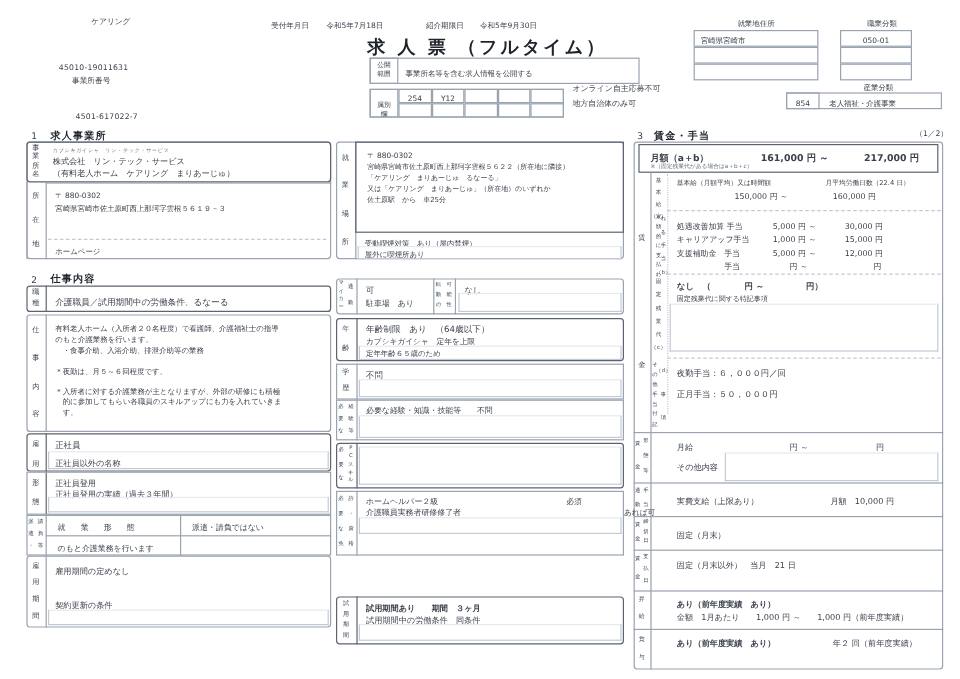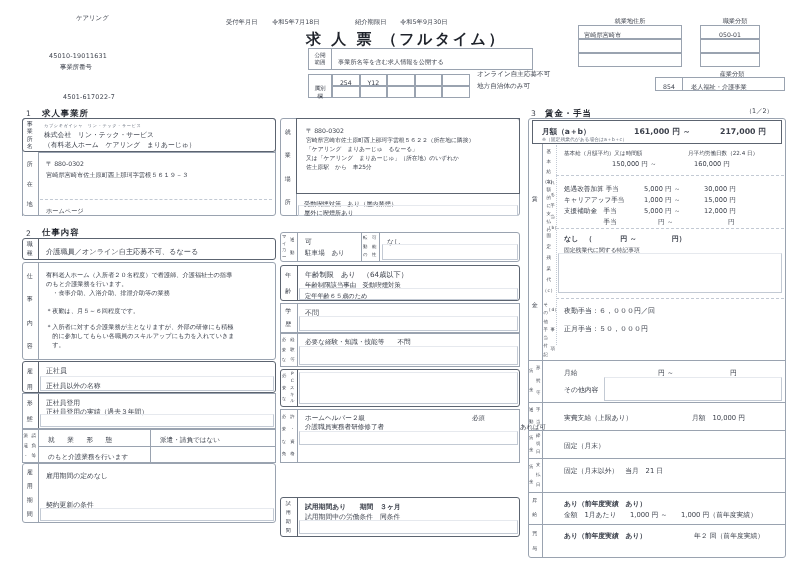--- a/index.html
+++ b/index.html
@@ -41,21 +41,21 @@
   #exp-label{left:355px;top:18px;font-size:6.3px;}
   #exp-value{left:400px;top:18px;font-size:6.3px;}
   #main-title{
     left:296px;top:29px;width:220px;text-align:center;
     font-size:15px;font-weight:bold;letter-spacing:2.5px;color:#1f232b;
     font-family:"DejaVu Sans","Liberation Sans",sans-serif;
   }
   #online-note1{left:477px;top:70px;font-size:6.6px;}
   #online-note2{left:477px;top:82px;font-size:6.6px;}
   
-  #pageno{right:27px;top:107px;font-size:6.4px;}
+  #pageno{right:10px;top:107px;font-size:6.4px;}
 </style>
 </head>
 <body>
 
 <div class="page">
 
   <div class="abs" id="jobno-label">ケアリング</div>
   <div class="abs" id="jobno-value">45010-19011631</div>
   <div class="abs" id="estno-label">事業所番号</div>
   <div class="abs" id="estno-value">4501-617022-7</div>
@@ -327,21 +327,21 @@
 
   <div class="cell-txt" style="left:22px;top:226px;font-size:7.6px;">2</div>
   <div class="cell-txt ttl" style="left:38px;top:225px;font-size:8.4px;letter-spacing:1px;color:#1f232b;font-family:Liberation Serif, serif;">仕事内容</div>
 
   <div class="bx bx-hi" style="left:22px;top:238px;width:254px;height:22px;border-radius:3px;"></div>
   <div class="vlabel" style="left:22px;top:238px;width:16px;height:22px;">
       <span>職</span>
       <span>種</span>
     </div>
   <div style="position:absolute;left:38px;top:238px;width:0;height:22px;border-left:0.6px solid #5c6470;"></div>
-  <div class="cell-txt" style="left:42px;top:245px;width:232px;font-size:7.2px;">介護職員／オンライン自主応募不可、るなーる</div>
+  <div class="cell-txt" style="left:42px;top:245px;width:232px;font-size:7.2px;">介護職員／試用期間中の労働条件、るなーる</div>
 
   <div class="bx" style="left:22px;top:262px;width:254px;height:98px;border-radius:3px;"></div>
   <div class="vlabel" style="left:22px;top:262px;width:16px;height:98px;">
     <span>仕</span>
       <span>事</span>
       <span>内</span>
       <span>容</span>
   </div>
   <div style="position:absolute;left:38px;top:262px;width:0;height:98px;border-left:0.6px solid #9aa3b0;"></div>
   <div class="cell-txt" style="left:42px;top:268px;width:234px;">有料老人ホーム（入所者２０名程度）で看護師、介護福祉士の指導</div>
@@ -432,21 +432,21 @@
   <div class="cell-txt" style="left:383px;top:235px;font-size:6.8px;">なし</div>
   <div class="brk" style="left:382px;top:244px;width:136px;height:16px;"></div>
 
   <div class="bx bx-hi" style="left:280px;top:265px;width:240px;height:36px;border-radius:3px;"></div>
   <div class="vlabel" style="left:280px;top:265px;width:17px;height:36px;">
       <span>年</span>
       <span>齢</span>
     </div>
   <div style="position:absolute;left:297px;top:265px;width:0;height:36px;border-left:0.6px solid #5c6470;"></div>
   <div class="cell-txt" style="left:301px;top:268px;width:216px;font-size:7.2px;">年齢制限　あり　（64歳以下）</div>
-  <div class="cell-txt" style="left:301px;top:279px;width:216px;font-size:6.4px;">年齢制限該当事由　受動喫煙対策</div>
+  <div class="cell-txt" style="left:301px;top:279px;width:216px;font-size:6.4px;">カブシキガイシャ　定年を上限</div>
   <div class="brk" style="left:299px;top:288px;width:219px;height:12px;"></div>
   <div class="cell-txt" style="left:301px;top:289px;width:216px;font-size:6.2px;">定年年齢６５歳のため</div>
 
   <div class="bx" style="left:280px;top:303px;width:240px;height:30px;"></div>
   <div class="vlabel" style="left:280px;top:303px;width:17px;height:30px;">
       <span>学</span>
       <span>歴</span>
     </div>
   <div style="position:absolute;left:297px;top:303px;width:0;height:30px;border-left:0.6px solid #9aa3b0;"></div>
   <div class="cell-txt" style="left:301px;top:306px;font-size:7px;">不問</div>

